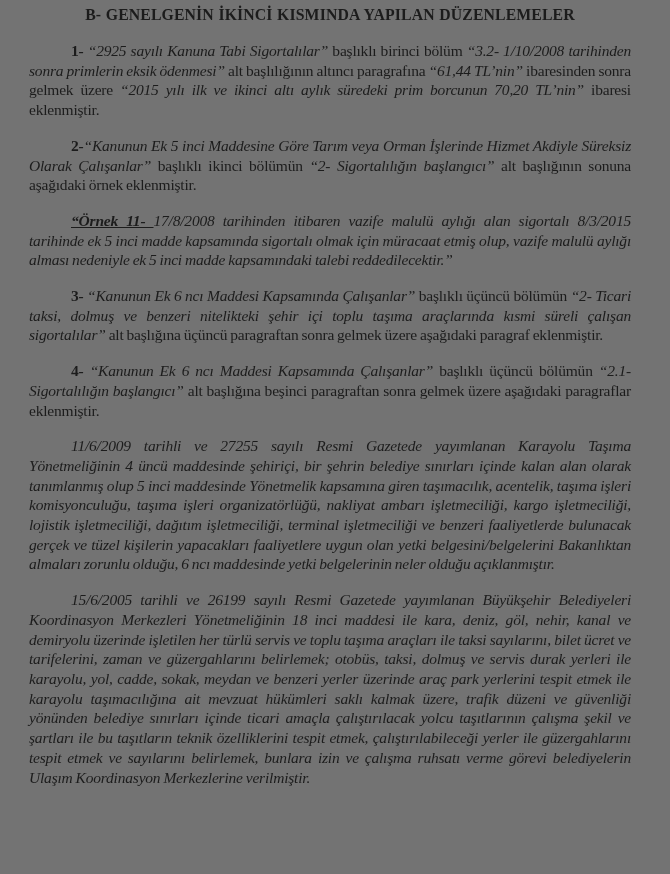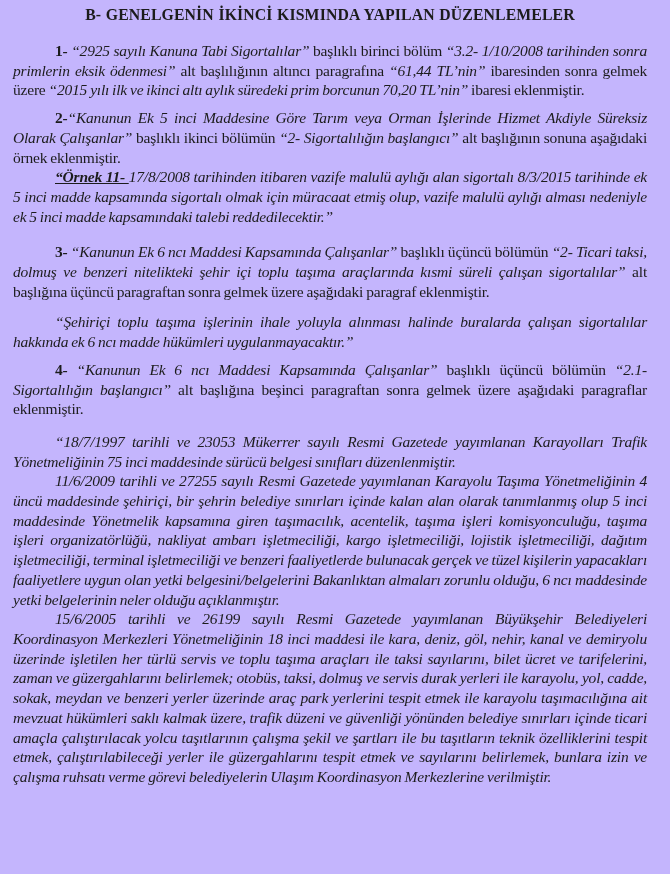--- a/index.html
+++ b/index.html
@@ -7,42 +7,42 @@
     padding: 0;
     background: #e8e8e8;
   }
   .page {
     position: relative;
     box-sizing: border-box;
     width: 670px;
     height: 874px;
     margin: 0;
     padding: 5px 23px 8px 13px;
-    background: #c4b5fd;
+    background: #737373;
     color: #1c1c1c;
     font-family: "Liberation Serif", "DejaVu Serif", serif;
     font-size: 15.5px;
     line-height: 19.7px;
     letter-spacing: -0.2px;
     word-spacing: -0.7px;
     overflow: hidden;
   }
   .doc-title {
     margin: 0 0 0 0;
     padding: 0 10px;
     font-size: 15.8px;
     font-weight: 700;
     line-height: 20px;
     text-align: center;
     letter-spacing: 0.1px;
     word-spacing: 0.5px;
   }
   .doc-body { margin: 0; }
   .para {
-    margin: 0;
+    margin: 16px;
     text-align: justify;
     text-indent: 42px;
   }
   .run-n { font-style: normal; font-weight: 400; }
   .run-b { font-style: normal; font-weight: 700; }
   .run-i { font-style: italic; font-weight: 400; }
   .run-bi { font-style: italic; font-weight: 700; text-decoration: underline; }
 
   
   [data-name="paragraph-item-1"]            { margin-top: 16px; }
@@ -58,19 +58,17 @@
 </head>
 <body>
 
 <div class="page" data-name="document-page">
   <h1 class="doc-title" data-name="document-title">B- GENELGENİN İKİNCİ KISMINDA YAPILAN DÜZENLEMELER</h1>
   <div class="doc-body" data-name="document-body">
       <p class="para" data-name="paragraph-item-1"><span class="run-b" data-name="text-run">1- </span><span class="run-i" data-name="text-run">“2925 sayılı Kanuna Tabi Sigortalılar”</span><span class="run-n" data-name="text-run"> başlıklı birinci bölüm </span><span class="run-i" data-name="text-run">“3.2- 1/10/2008 tarihinden sonra primlerin eksik ödenmesi”</span><span class="run-n" data-name="text-run"> alt başlılığının altıncı paragrafına </span><span class="run-i" data-name="text-run">“61,44 TL’nin”</span><span class="run-n" data-name="text-run"> ibaresinden sonra gelmek üzere </span><span class="run-i" data-name="text-run">“2015 yılı ilk ve ikinci altı aylık süredeki prim borcunun 70,20 TL’nin”</span><span class="run-n" data-name="text-run"> ibaresi eklenmiştir.</span></p>
       <p class="para" data-name="paragraph-item-2"><span class="run-b" data-name="text-run">2-</span><span class="run-i" data-name="text-run">“Kanunun Ek 5 inci Maddesine Göre Tarım veya Orman İşlerinde Hizmet Akdiyle Süreksiz Olarak Çalışanlar”</span><span class="run-n" data-name="text-run"> başlıklı ikinci bölümün </span><span class="run-i" data-name="text-run">“2- Sigortalılığın başlangıcı”</span><span class="run-n" data-name="text-run"> alt başlığının sonuna aşağıdaki örnek eklenmiştir.</span></p>
       <p class="para" data-name="paragraph-example-11"><span class="run-bi" data-name="text-run">“Örnek 11- </span><span class="run-i" data-name="text-run">17/8/2008 tarihinden itibaren vazife malulü aylığı alan sigortalı 8/3/2015 tarihinde ek 5 inci madde kapsamında sigortalı olmak için müracaat etmiş olup, vazife malulü aylığı alması nedeniyle ek 5 inci madde kapsamındaki talebi reddedilecektir.”</span></p>
       <p class="para" data-name="paragraph-item-3"><span class="run-b" data-name="text-run">3- </span><span class="run-i" data-name="text-run">“Kanunun Ek 6 ncı Maddesi Kapsamında Çalışanlar”</span><span class="run-n" data-name="text-run"> başlıklı üçüncü bölümün </span><span class="run-i" data-name="text-run">“2- Ticari taksi, dolmuş ve benzeri nitelikteki şehir içi toplu taşıma araçlarında kısmi süreli çalışan sigortalılar”</span><span class="run-n" data-name="text-run"> alt başlığına üçüncü paragraftan sonra gelmek üzere aşağıdaki paragraf eklenmiştir.</span></p>
-      <p class="para" data-name="paragraph-quote-sehirici"><span class="run-i" data-name="text-run">“Şehiriçi toplu taşıma işlerinin ihale yoluyla alınması halinde buralarda çalışan sigortalılar hakkında ek 6 ncı madde hükümleri uygulanmayacaktır.”</span></p>
       <p class="para" data-name="paragraph-item-4"><span class="run-b" data-name="text-run">4- </span><span class="run-i" data-name="text-run">“Kanunun Ek 6 ncı Maddesi Kapsamında Çalışanlar”</span><span class="run-n" data-name="text-run"> başlıklı üçüncü bölümün </span><span class="run-i" data-name="text-run">“2.1- Sigortalılığın başlangıcı”</span><span class="run-n" data-name="text-run"> alt başlığına beşinci paragraftan sonra gelmek üzere aşağıdaki paragraflar eklenmiştir.</span></p>
-      <p class="para" data-name="paragraph-quote-18-7-1997"><span class="run-i" data-name="text-run">“18/7/1997 tarihli ve 23053 Mükerrer sayılı Resmi Gazetede yayımlanan Karayolları Trafik Yönetmeliğinin 75 inci maddesinde sürücü belgesi sınıfları düzenlenmiştir.</span></p>
       <p class="para" data-name="paragraph-quote-11-6-2009"><span class="run-i" data-name="text-run">11/6/2009 tarihli ve 27255 sayılı Resmi Gazetede yayımlanan Karayolu Taşıma Yönetmeliğinin 4 üncü maddesinde şehiriçi, bir şehrin belediye sınırları içinde kalan alan olarak tanımlanmış olup 5 inci maddesinde Yönetmelik kapsamına giren taşımacılık, acentelik, taşıma işleri komisyonculuğu, taşıma işleri organizatörlüğü, nakliyat ambarı işletmeciliği, kargo işletmeciliği, lojistik işletmeciliği, dağıtım işletmeciliği, terminal işletmeciliği ve benzeri faaliyetlerde bulunacak gerçek ve tüzel kişilerin yapacakları faaliyetlere uygun olan yetki belgesini/belgelerini Bakanlıktan almaları zorunlu olduğu, 6 ncı maddesinde yetki belgelerinin neler olduğu açıklanmıştır.</span></p>
       <p class="para" data-name="paragraph-quote-15-6-2005"><span class="run-i" data-name="text-run">15/6/2005 tarihli ve 26199 sayılı Resmi Gazetede yayımlanan Büyükşehir Belediyeleri Koordinasyon Merkezleri Yönetmeliğinin 18 inci maddesi ile kara, deniz, göl, nehir, kanal ve demiryolu üzerinde işletilen her türlü servis ve toplu taşıma araçları ile taksi sayılarını, bilet ücret ve tarifelerini, zaman ve güzergahlarını belirlemek; otobüs, taksi, dolmuş ve servis durak yerleri ile karayolu, yol, cadde, sokak, meydan ve benzeri yerler üzerinde araç park yerlerini tespit etmek ile karayolu taşımacılığına ait mevzuat hükümleri saklı kalmak üzere, trafik düzeni ve güvenliği yönünden belediye sınırları içinde ticari amaçla çalıştırılacak yolcu taşıtlarının çalışma şekil ve şartları ile bu taşıtların teknik özelliklerini tespit etmek, çalıştırılabileceği yerler ile güzergahlarını tespit etmek ve sayılarını belirlemek, bunlara izin ve çalışma ruhsatı verme görevi belediyelerin Ulaşım Koordinasyon Merkezlerine verilmiştir.</span></p>
     </div>
 </div>
 
 </body></html>

